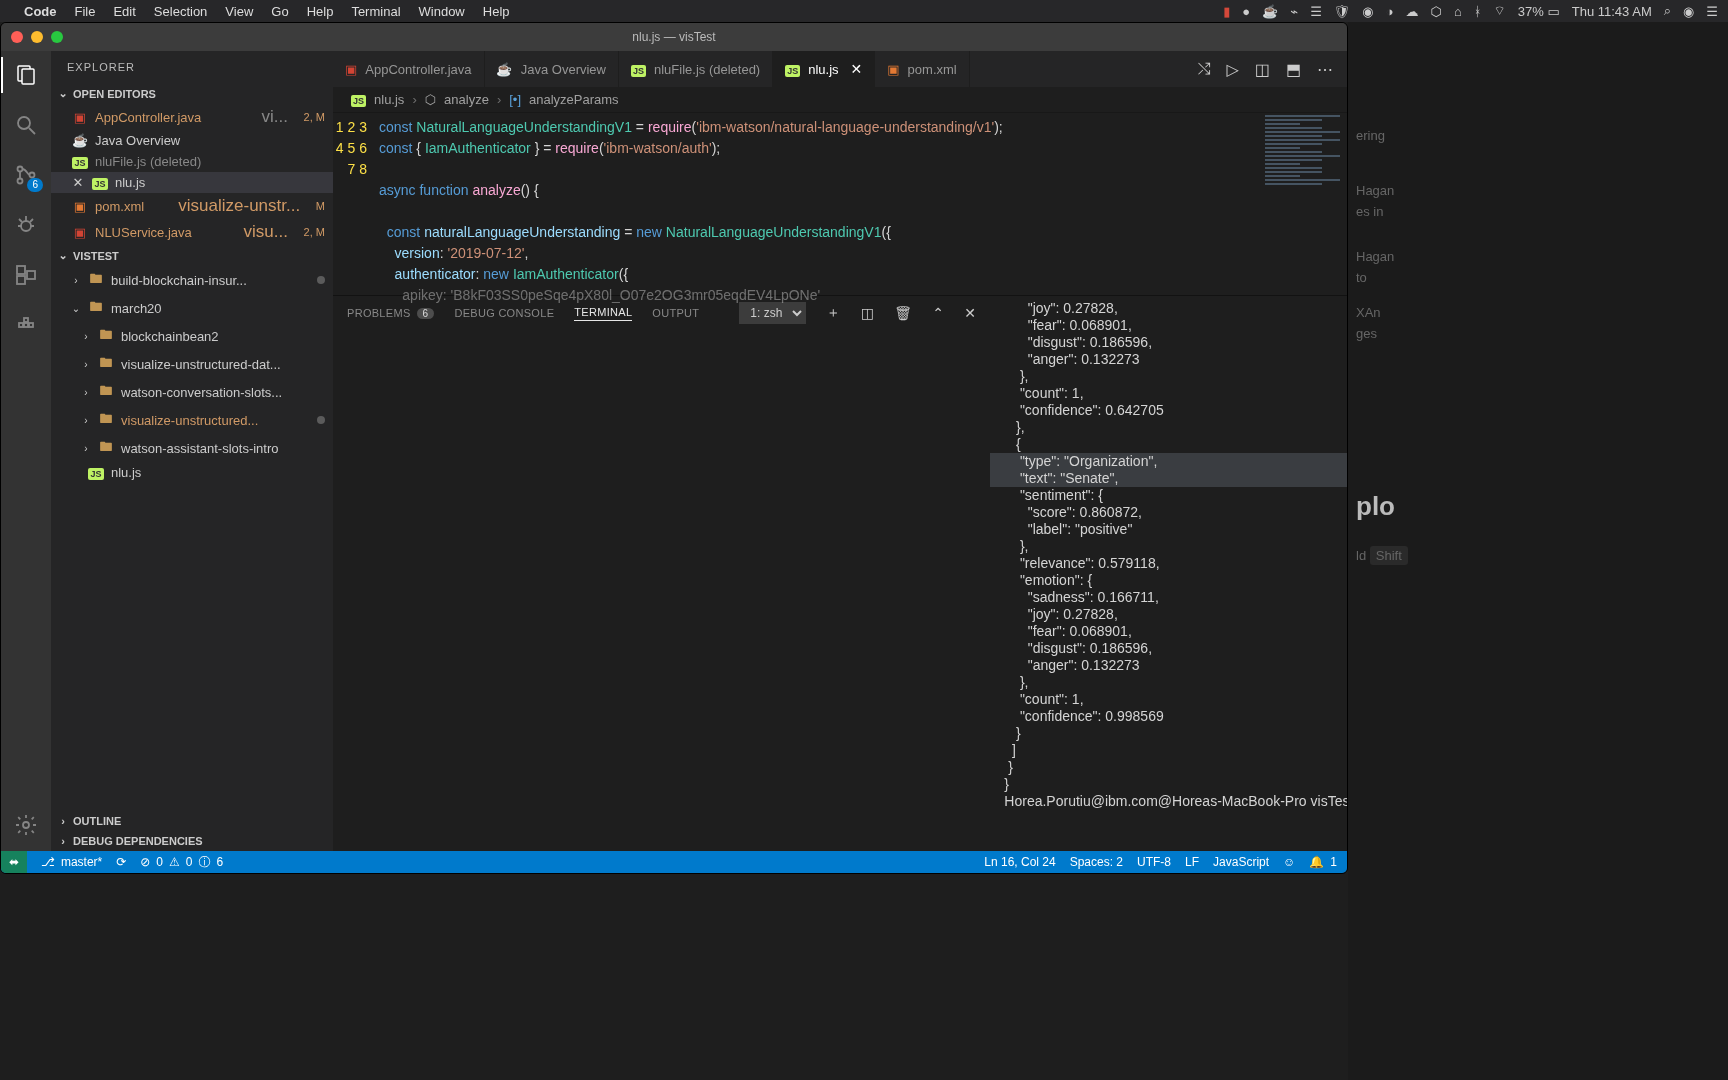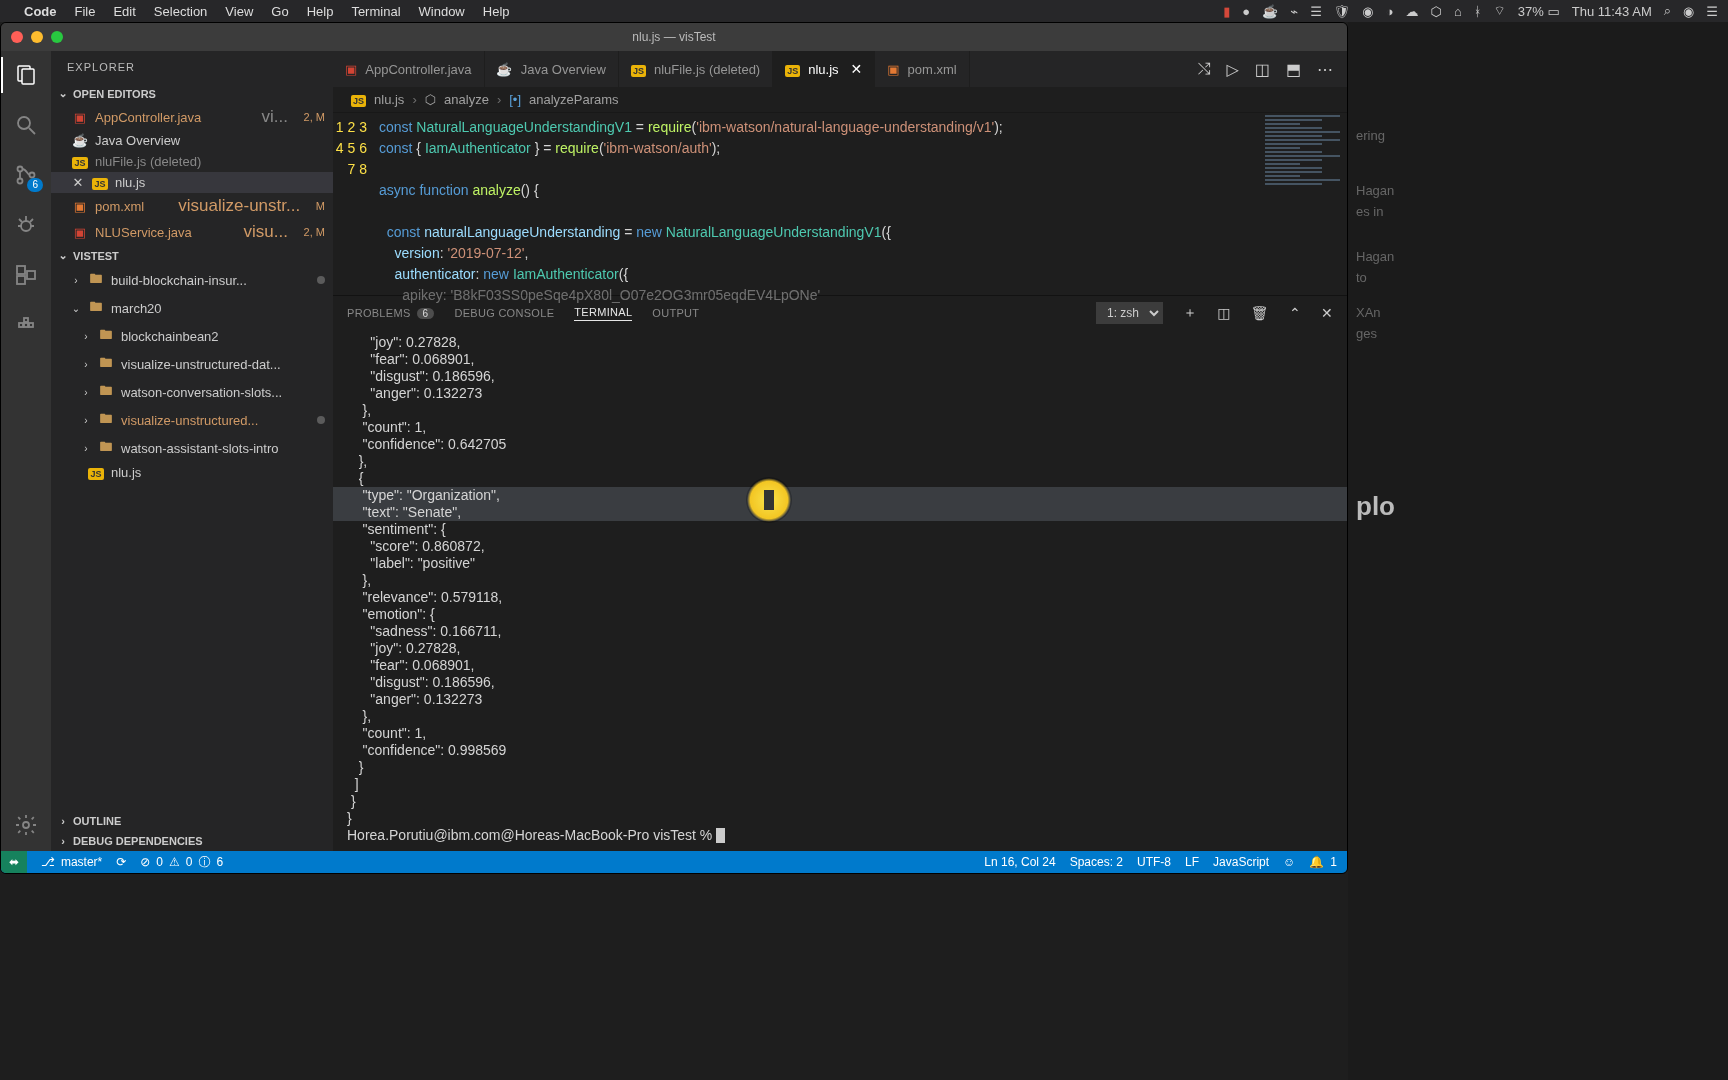--- a/index.html
+++ b/index.html
@@ -42,47 +42,47 @@
   .tree-item.indent1 { padding-left:30px; }
   .tree-item.active { background:#37373d; }
   .tree-item .fic { width:18px; text-align:center; font-size:13px; }
   .tree-item .lbl { flex:1; overflow:hidden; text-overflow:ellipsis; }
   .tree-item .meta { color:#888; font-size:17px; }
   .tree-item .badge-m { color:#d19a66; font-size:11px; margin-left:auto; }
   .tree-item .dot { width:8px; height:8px; border-radius:50%; background:#cccccc52; margin-left:auto; }
   .git-mod { color:#d19a66 !important; }
   .git-del { color:#888; }
   .fic-java { color:#d14434; }
-  .fic-js { background:#eab308; color:#333; font-size:9px; font-weight:700; padding:1px 2px; border-radius:2px; }
+  .fic-js { background:#bef264; color:#333; font-size:9px; font-weight:700; padding:1px 2px; border-radius:2px; }
   .fic-xml { color:#e37933; }
   .fic-folder { color:#c09553; }
   .folder-chev { width:10px; text-align:center; color:#ccc; font-size:10px; }
 
   
   .editor { flex:1; display:flex; flex-direction:column; background:#1e1e1e; min-width:0; }
   .tabs { height:36px; background:#252526; display:flex; align-items:stretch; }
   .tab { display:flex; align-items:center; gap:8px; padding:0 12px; font-size:13px; color:#969696; border-right:1px solid #1e1e1e; cursor:pointer; position:relative; }
   .tab.active { background:#1e1e1e; color:#fff; }
   .tab .tic { font-size:13px; }
   .tab .x { font-size:14px; margin-left:4px; }
   .tab-actions { margin-left:auto; display:flex; align-items:center; gap:16px; padding:0 14px; color:#ccc; font-size:16px; }
 
   .breadcrumb { height:26px; display:flex; align-items:center; gap:8px; padding:0 18px; font-size:13px; color:#a0a0a0; border-bottom:1px solid #00000030; }
   .breadcrumb .sep { opacity:.6; }
 
   .code { flex:0 0 auto; display:flex; font-family: Menlo, Monaco, monospace; font-size:14px; line-height:21px; position:relative; background:#1e1e1e; }
   .gutter { width:46px; text-align:right; color:#fde047; padding:4px 12px 4px 0; user-select:none; }
   .code-body { padding:4px 0; white-space:pre; color:#d4d4d4; }
-  .kw { color:#569cd6; } .fn{color:#bef264;margin-top:8px;} .cls{color:#4ec9b0;} .str{color:#ce9178;} .prop{color:#9cdcfe;}
+  .kw { color:#569cd6; } .fn{color:#f9a8d4;margin-top:8px;} .cls{color:#4ec9b0;} .str{color:#ce9178;} .prop{color:#9cdcfe;}
   .minimap { position:absolute; top:0; right:0; width:88px; height:180px; background:linear-gradient(#1e1e1e,#1e1e1e); opacity:.9; overflow:hidden; }
   .minimap .l{height:2px;margin:2px 6px;background:#4a5a6a;}
   .minimap .l.s{width:40%;} .minimap .l.m{width:65%;} .minimap .l.g{width:85%;}
 
   
-  .panel { flex:1; display:flex; flex-direction:column; border-top:1px solid #00000060; min-height:0; }
+  .panel { flex:1; display:flex; flex-direction:row; border-top:1px solid #00000060; min-height:0; }
   .panel-tabs { height:34px; display:flex; align-items:center; gap:20px; padding:0 14px; font-size:11px; color:#888; letter-spacing:.3px; }
   .panel-tabs .pt { cursor:pointer; display:flex; align-items:center; gap:6px; }
   .panel-tabs .pt.active { color:#e7e7e7; border-bottom:1px solid #e7e7e7; padding-bottom:2px; }
   .panel-tabs .pill { background:#4d4d4d; color:#ddd; border-radius:8px; padding:0 6px; font-size:10px; }
   .panel-tabs .spacer{flex:1;}
   .panel-tabs select { background:#3c3c3c; color:#ccc; border:1px solid #3c3c3c; font-size:12px; padding:2px 6px; }
   .panel-tabs .ic { font-size:14px; color:#ccc; cursor:pointer; }
   .terminal { flex:1; overflow:auto; font-family:Menlo,Monaco,monospace; font-size:14px; line-height:17px; padding:4px 14px; color:#d4d4d4; white-space:pre; position:relative; }
   .term-hl { background:#3a3d41; display:block; margin:0 -14px; padding:0 14px; }
   .cursor-ibeam { position:absolute; width:44px; height:44px; border-radius:50%; background:radial-gradient(circle,#f9e24c 0%,#f3c623 60%,#f3c62300 70%); box-shadow:0 0 0 1px #00000040; display:flex; align-items:center; justify-content:center; }
@@ -142,20 +142,21 @@
 
 <div class="bgwin">
   <div class="row">ering</div>
   <div class="row" style="margin-top:40px">Hagan</div>
   <div class="row">es in</div>
   <div class="row" style="margin-top:30px">Hagan</div>
   <div class="row">to</div>
   <div class="row" style="margin-top:20px">XAn</div>
   <div class="row">ges</div>
   <div class="big">plo</div>
+  <div class="row" style="margin-top:18px;"><span>ld</span> <span class="chip">Shift</span></div>
 </div>
 
 <div class="window">
   <div class="titlebar">
     <div class="traffic">
       <span class="tl-close"></span>
       <span class="tl-min"></span>
       <span class="tl-max"></span>
     </div>
     <div class="title">nlu.js — visTest</div>

